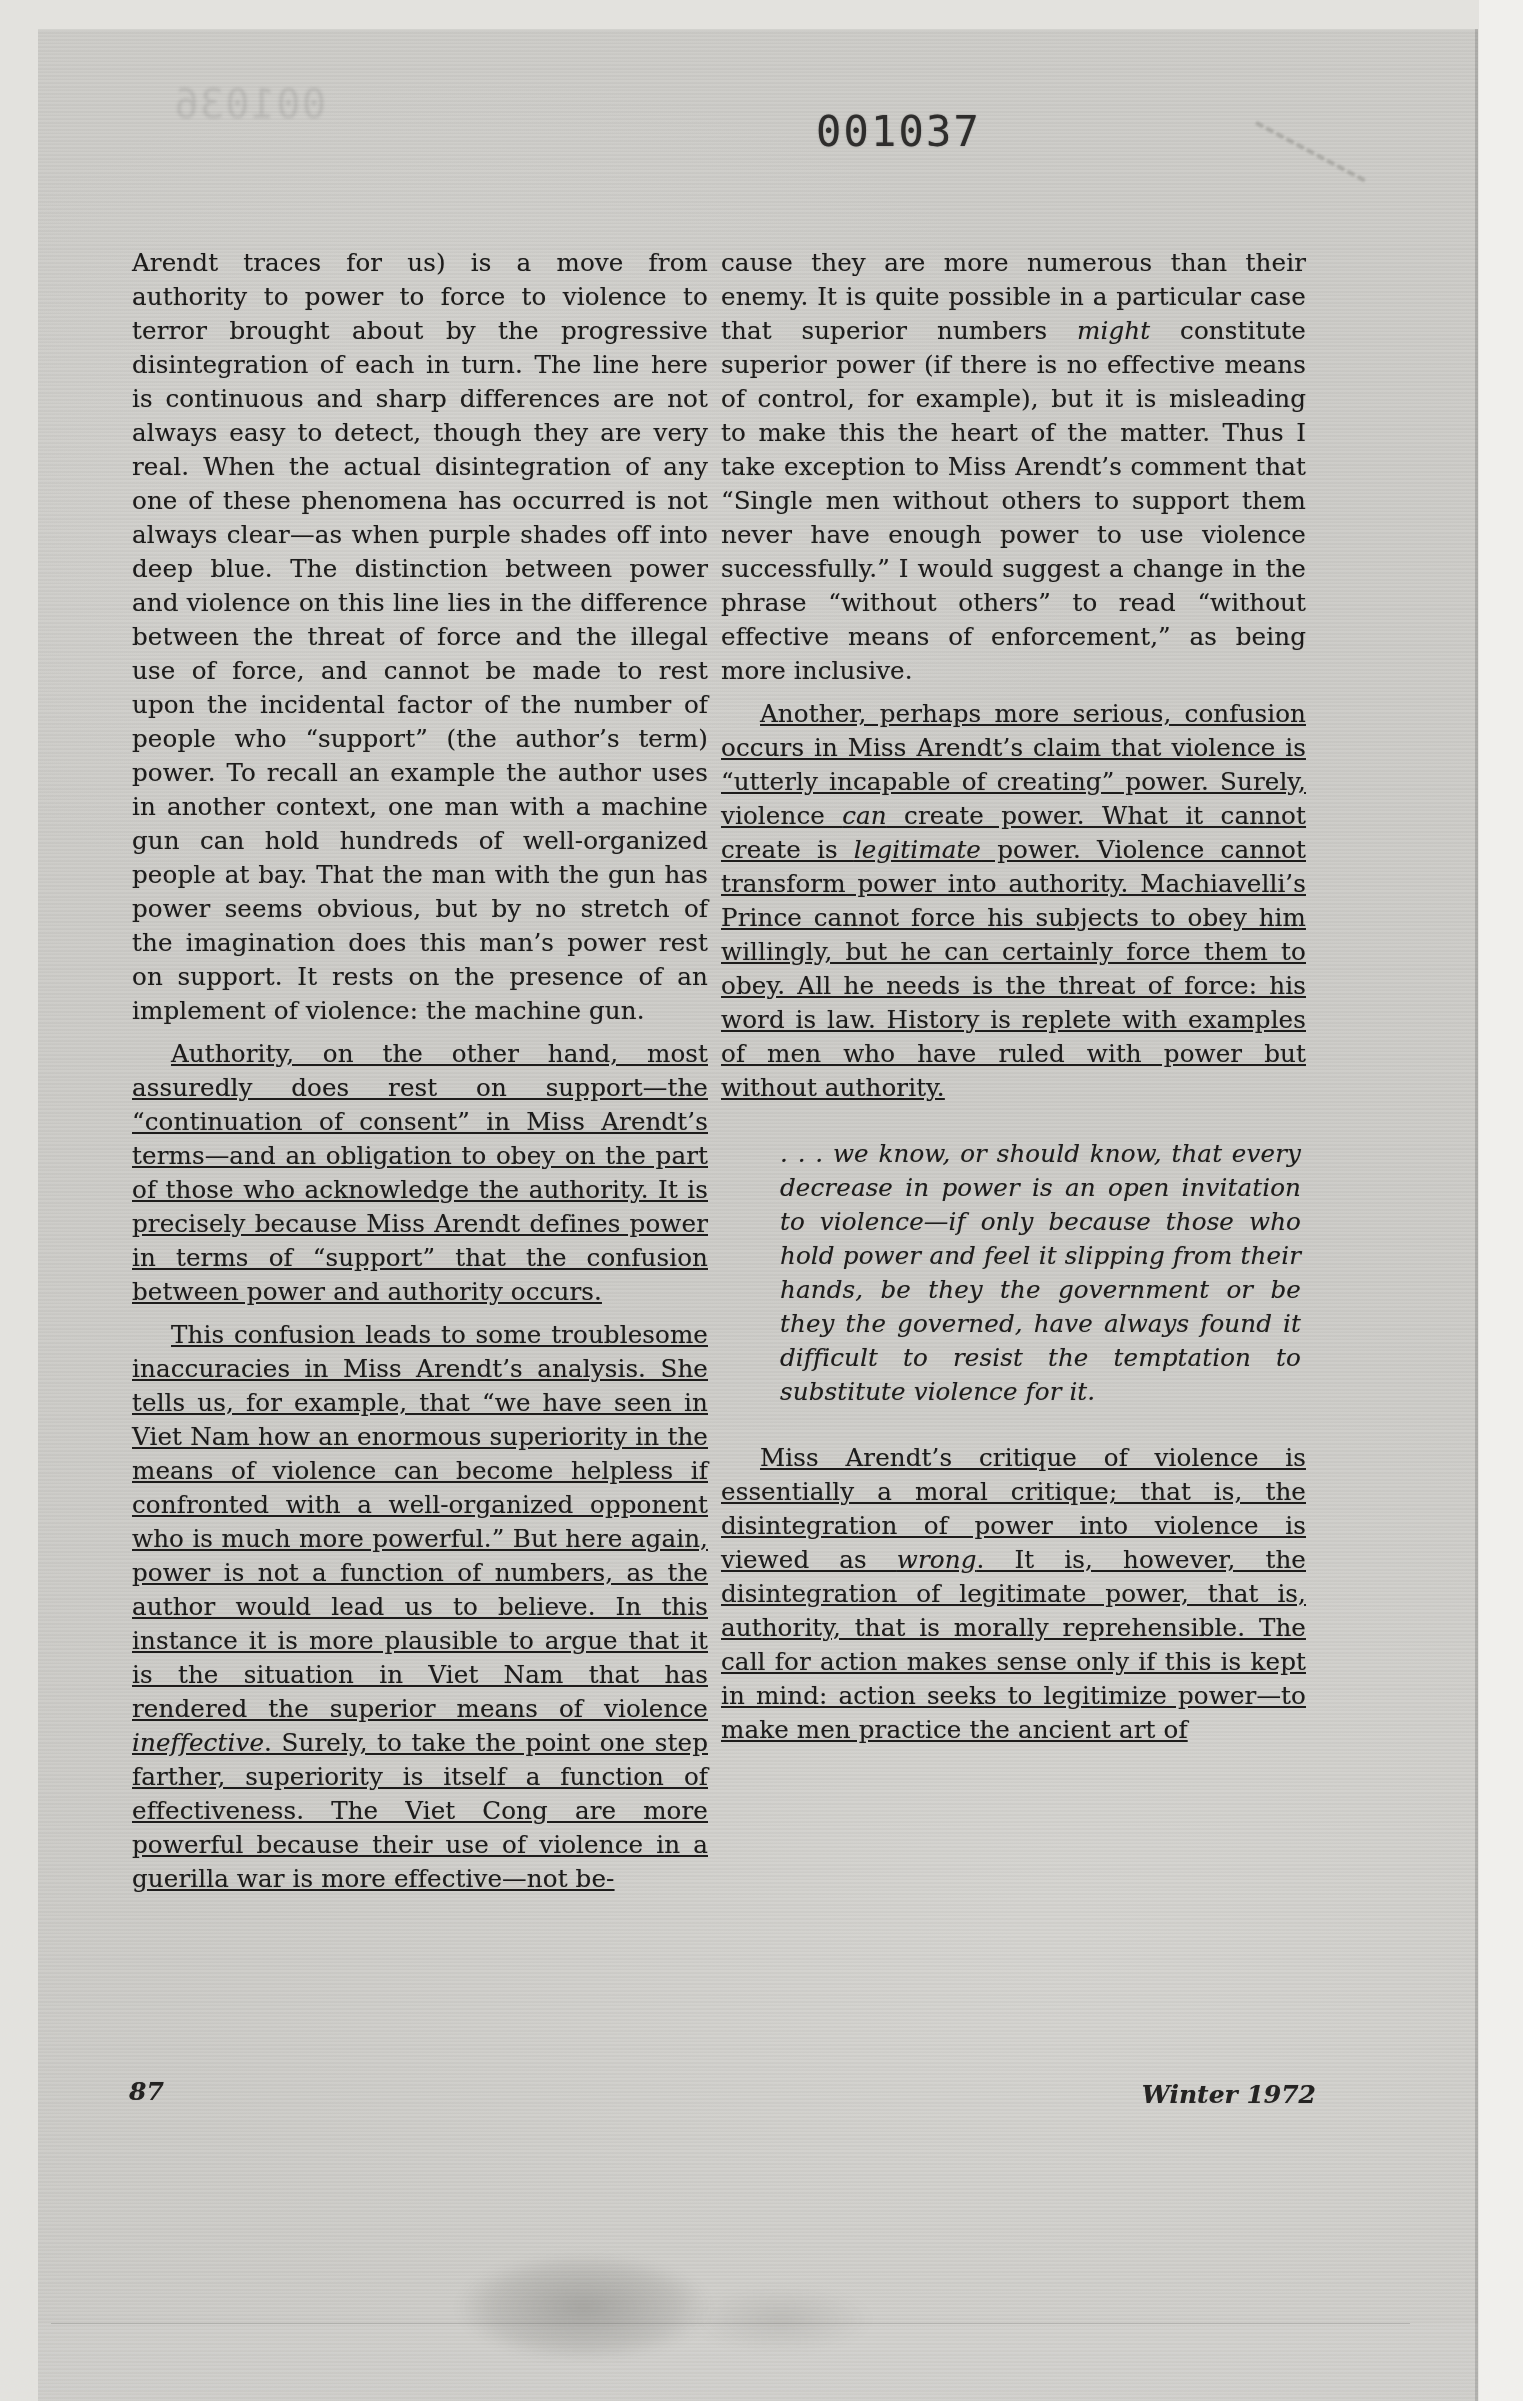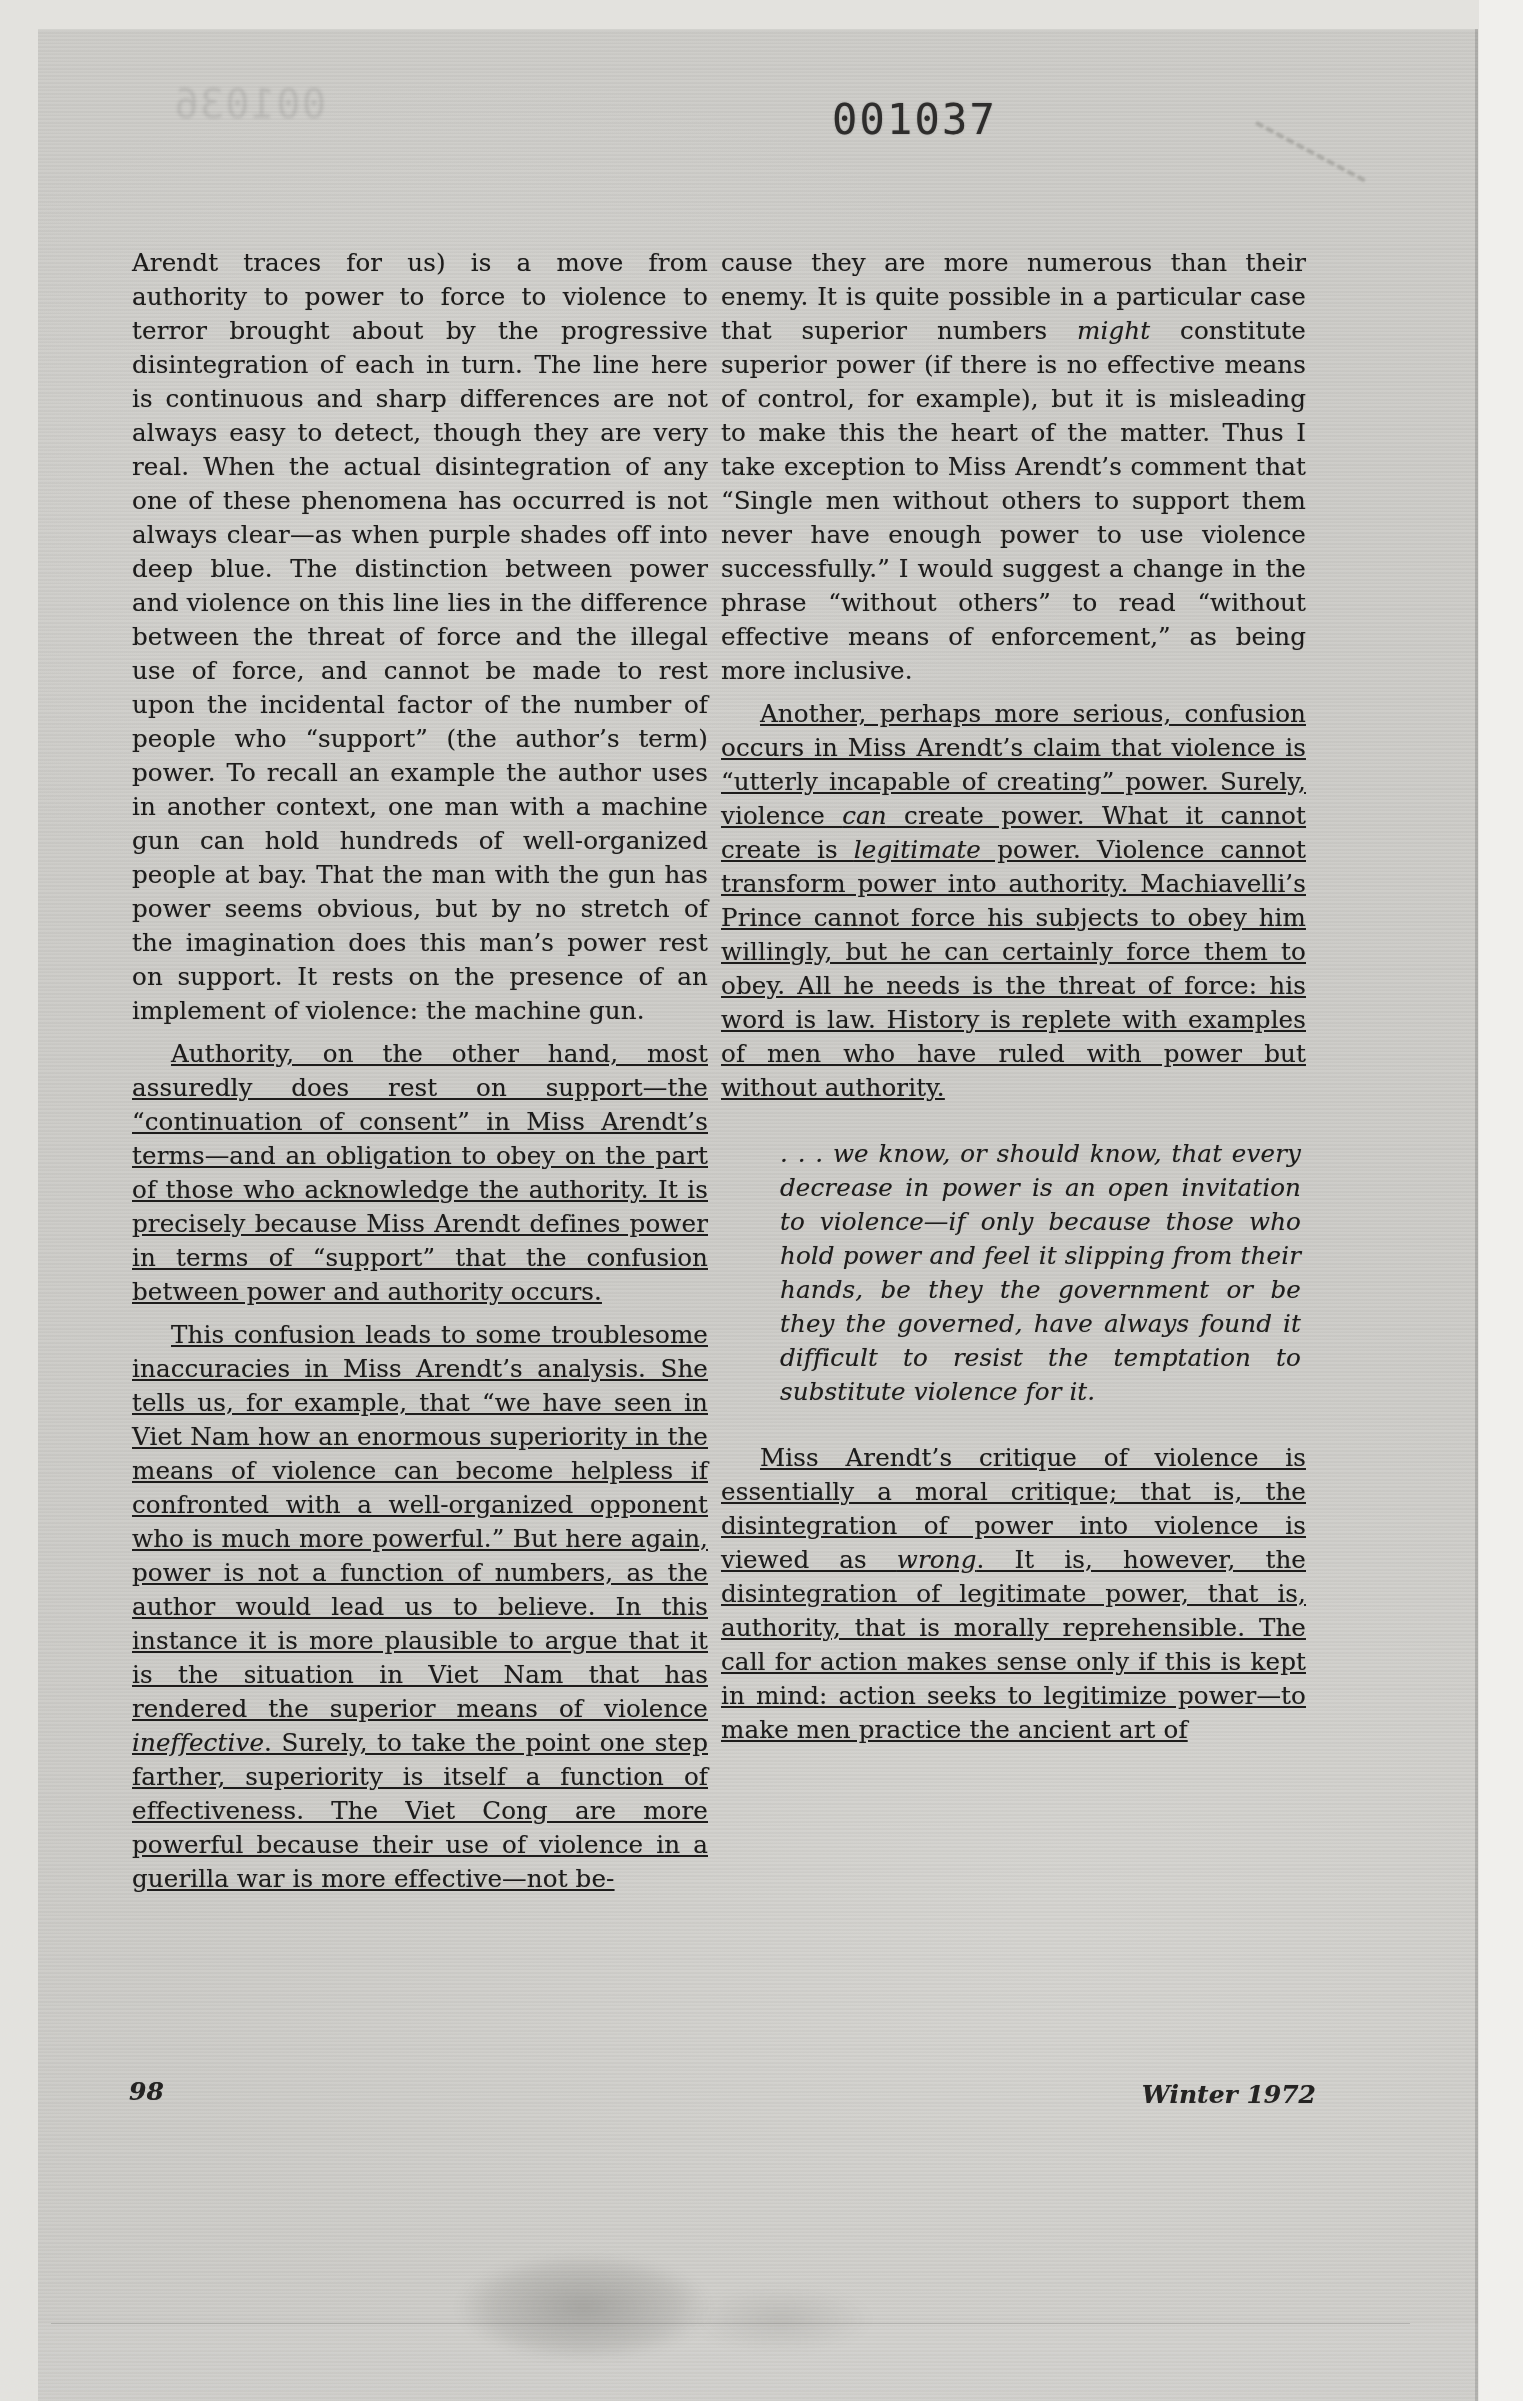--- a/index.html
+++ b/index.html
@@ -49,27 +49,26 @@
     filter:blur(4.3px);
   }
   .smudge2{
     position:absolute;left:651px;top:2263px;width:260px;height:94px;
     background:radial-gradient(ellipse 50% 50% at 50% 60%,
        rgba(80,80,76,.14), rgba(80,80,76,0) 70%);
     filter:blur(5px);
   }
   
   .stamp{
-    position:absolute;left:816px;top:95px;width:239px;
+    position:absolute;left:816px;top:107px;width:239px;
     font-family:"DejaVu Sans Mono", monospace;
     font-size:42px;letter-spacing:2.2px;color:#2e2d2c;
     text-shadow:0 0 1.4px rgba(46,45,44,.55);
     filter:blur(0.3px);
     white-space:nowrap;
-    margin-left:16px;
   }
   
   .ghost-stamp{
     position:absolute;left:145px;top:81px;width:181px;
     font-family:"DejaVu Sans Mono", monospace;
     font-size:40px;letter-spacing:1.4px;color:rgba(60,60,58,.13);
     transform:scaleX(-1);
     filter:blur(1.4px);
     white-space:nowrap;
   }
@@ -131,15 +130,15 @@
     <p class="indent"><span>Another, perhaps more serious, confusion occurs in Miss Arendt’s claim that violence is “utterly incapable of creating” power. Surely, violence </span><em>can</em><span> create power. What it cannot create is </span><em>legitimate</em><span> power. Violence cannot transform power into authority. Machiavelli’s Prince cannot force his subjects to obey him willingly, but he can certainly force them to obey. All he needs is the threat of force: his word is law. History is replete with examples of men who have ruled with power but without authority.</span></p>
     <p class="quote"><span>. . . we know, or should know, that every decrease in power is an open invitation to violence—if only because those who hold power and feel it slipping from their hands, be they the government or be they the governed, have always found it difficult to resist the temptation to substitute violence for it.</span></p>
     <p class="indent"><span>Miss Arendt’s critique of violence is essentially a moral critique; that is, the disintegration of power into violence is viewed as </span><em>wrong</em><span>. It is, however, the disintegration of legitimate power, that is, authority, that is morally reprehensible. The call for action makes sense only if this is kept in mind: action seeks to legitimize power—to make men practice the ancient art of</span></p>
   </div>
 
 <div class="fold-line"></div>
 <div class="below-fold"></div>
 <div class="smudge"></div>
 <div class="smudge2"></div>
 
-<div class="footer-page-number">98</div>
+<div class="footer-page-number">87</div>
 <div class="footer-issue">Winter 1972</div>
 
 
 </body></html>

